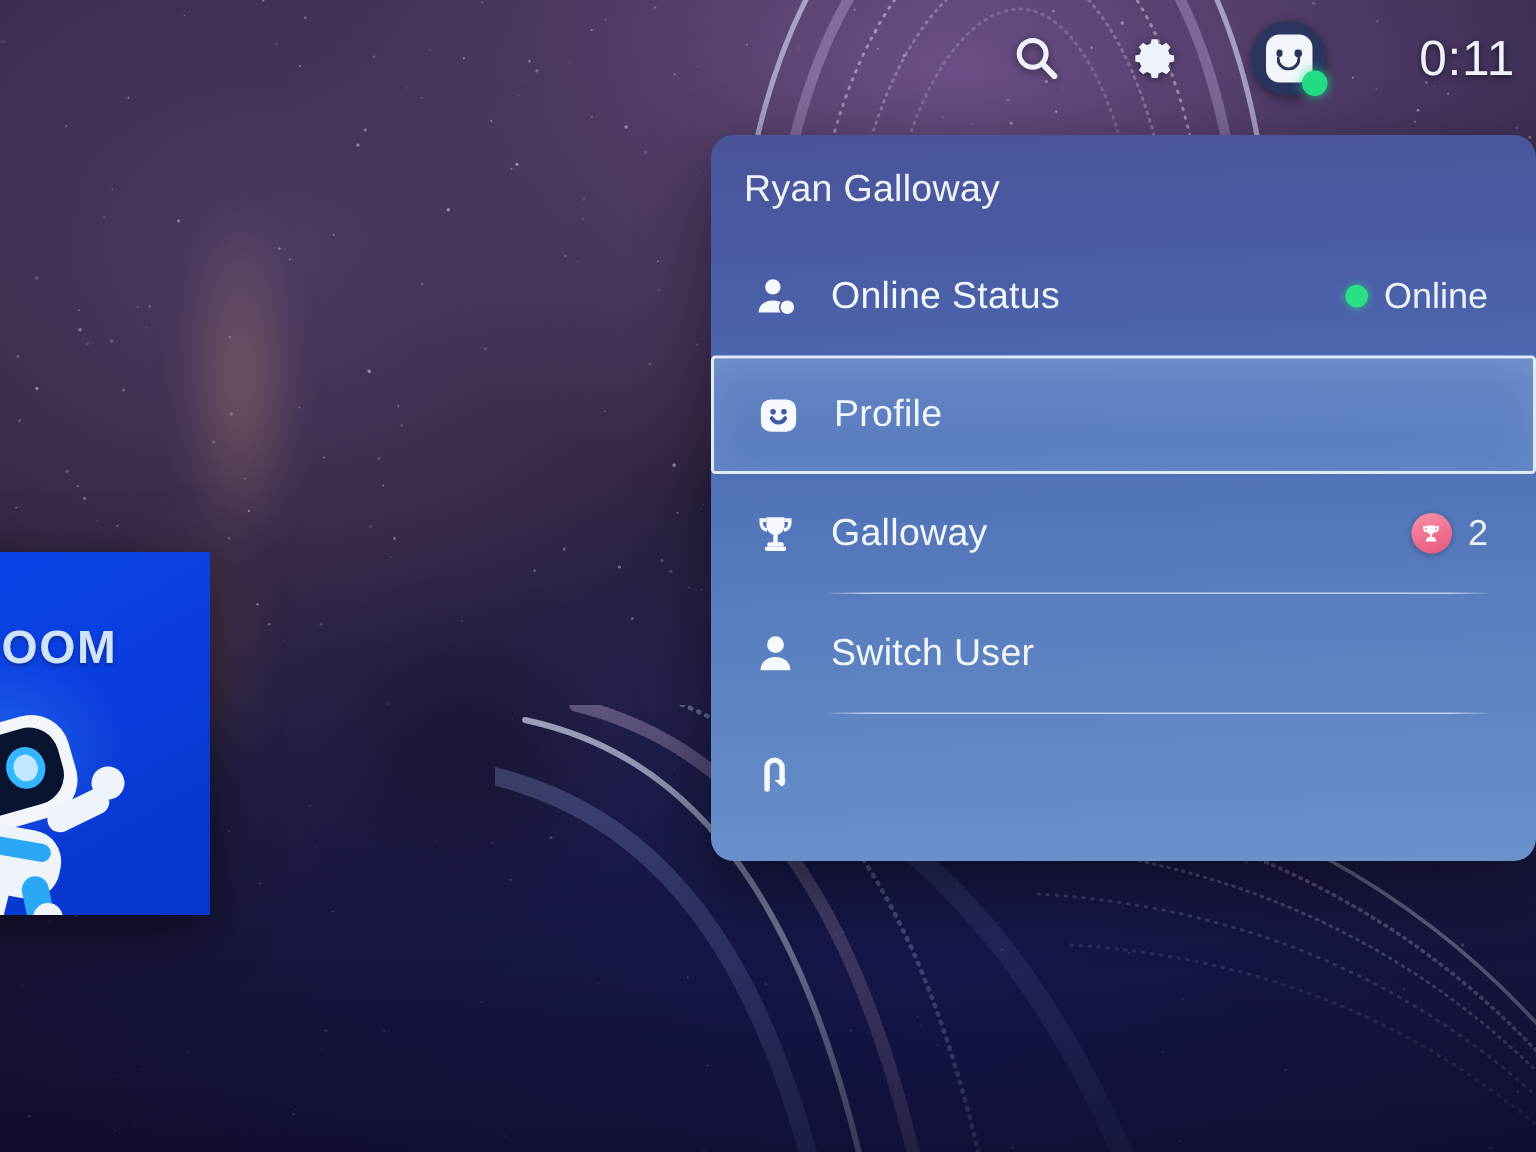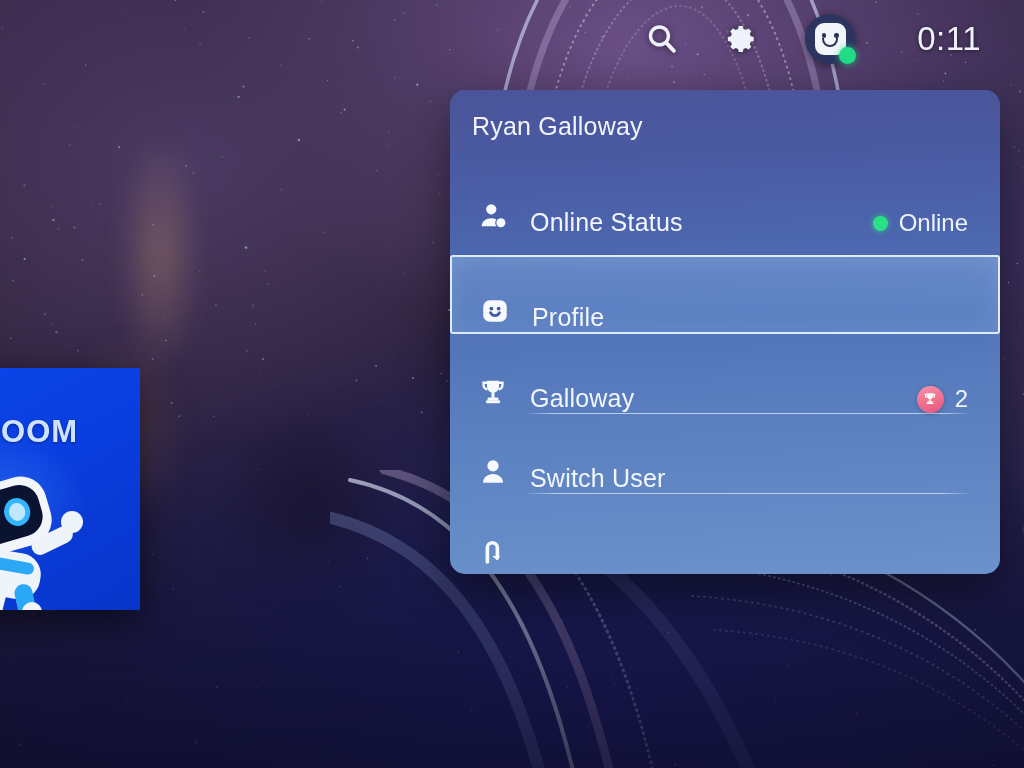--- a/index.html
+++ b/index.html
@@ -69,21 +69,21 @@
   .bot { position:absolute; left:-22px; top:92px; width:170px; height:160px; }
   .tile-glow {
     position:absolute; inset:0;
     background:radial-gradient(ellipse 120px 100px at 28% 55%, rgba(90,170,255,.30) 0%, rgba(90,170,255,0) 70%);
   }
 
   
   .topbar {
     position:absolute; left:0; top:0; width:1024px; height:78px;
     display:flex; align-items:center; justify-content:flex-end;
-    gap:46px; padding-right:43px;
+    gap:46px; padding-right:14px;
   }
   .tb-icon { width:34px; height:34px; display:block; cursor:pointer; filter:drop-shadow(0 1px 3px rgba(0,0,0,.5)); }
   .avatar-wrap { position:relative; width:50px; height:50px; cursor:pointer; }
   .avatar-circle {
     position:absolute; inset:0; border-radius:50%;
     background:#2b3560;
     display:flex; align-items:center; justify-content:center;
     box-shadow:0 2px 8px rgba(0,0,0,.45);
   }
   .avatar-face {
@@ -106,21 +106,21 @@
     background:#22dd86; box-shadow:0 0 7px rgba(34,221,134,.85);
   }
   .clock {
     color:#eef2fb; font-size:33px; letter-spacing:.5px;
     text-shadow:0 1px 4px rgba(0,0,0,.55);
     min-width:80px; text-align:right;
   }
 
   
   .panel {
-    position:absolute; left:450px; top:90px;
+    position:absolute; left:474px; top:90px;
     width:550px; height:484px;
     border-radius:15px;
     background:linear-gradient(178deg,
         #4a5499 0%,
         #4a5ba3 16%,
         #4c68b0 34%,
         #5376ba 52%,
         #5c81c0 70%,
         #6389c6 86%,
         #6c92cc 100%);
@@ -130,21 +130,21 @@
   .panel-user {
     position:absolute; left:22px; top:22px;
     color:#f0f3fa; font-size:25px; letter-spacing:.2px;
   }
 
   .menu { position:absolute; left:0; top:68px; width:100%; }
 
   .row {
     position:relative;
     height:79px;
-    display:flex; align-items:flex-end;
+    display:flex; align-items:center;
     padding:0 32px 0 22px;
     cursor:pointer;
   }
   .row .ico {
     width:42px; height:42px;
     display:flex; align-items:center; justify-content:center;
     flex:0 0 42px;
     margin-right:16px;
   }
   .row .ico svg { display:block; }
@@ -155,21 +155,20 @@
   .row .right {
     display:flex; align-items:center; gap:11px;
     color:#eef2fb; font-size:24px;
   }
 
   .row.selected {
     background:linear-gradient(180deg, rgba(150,195,240,.34), rgba(120,170,228,.20));
     border:2px solid #dfeaf7;
     border-radius:3px;
     box-shadow:inset 0 0 26px rgba(190,220,250,.16);
-    margin-top:18px;
   }
 
   .status-dot {
     width:15px; height:15px; border-radius:50%;
     background:#2ae084; box-shadow:0 0 6px rgba(42,224,132,.7);
   }
 
   .trophy-badge {
     width:27px; height:27px; border-radius:50%;
     background:linear-gradient(160deg,#f894a8 0%, #ef6f8e 55%, #e4577f 100%);

